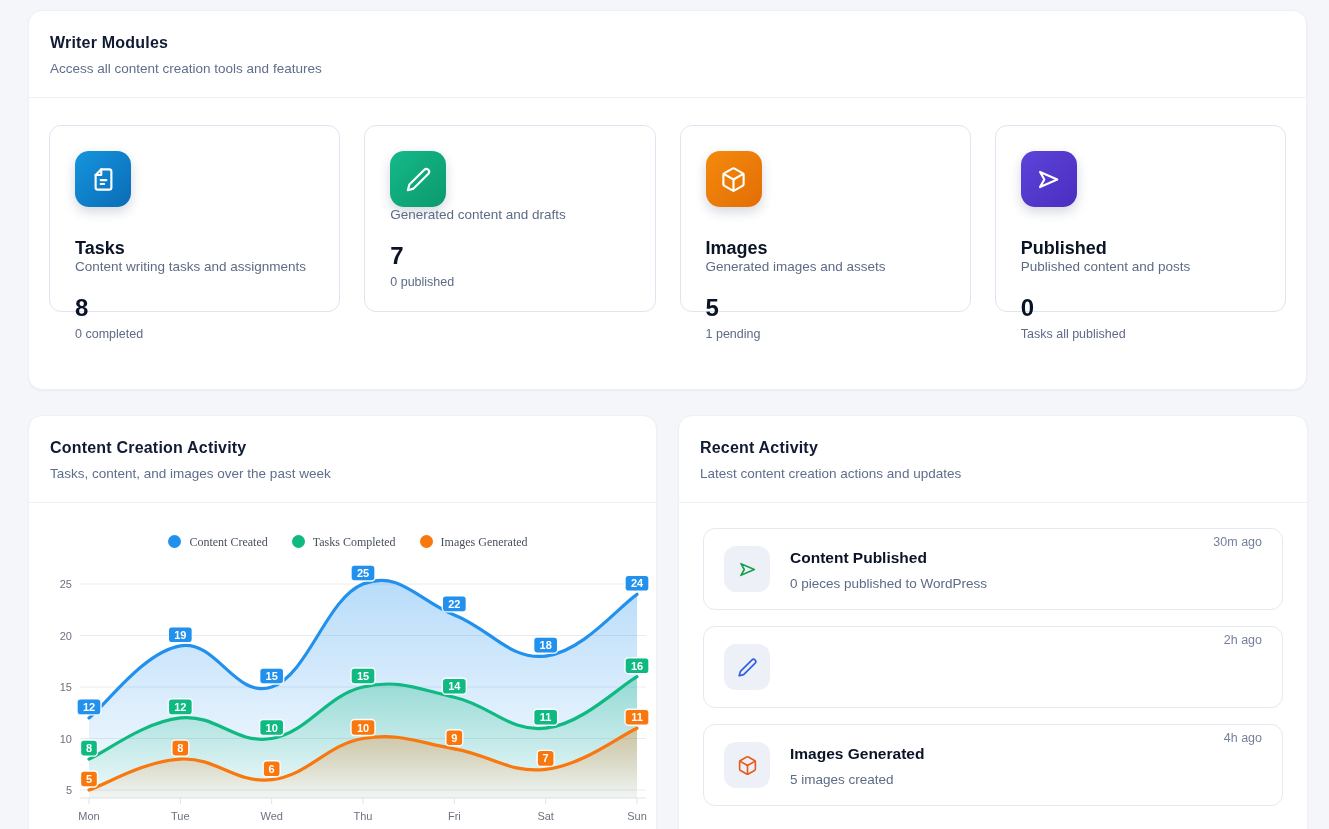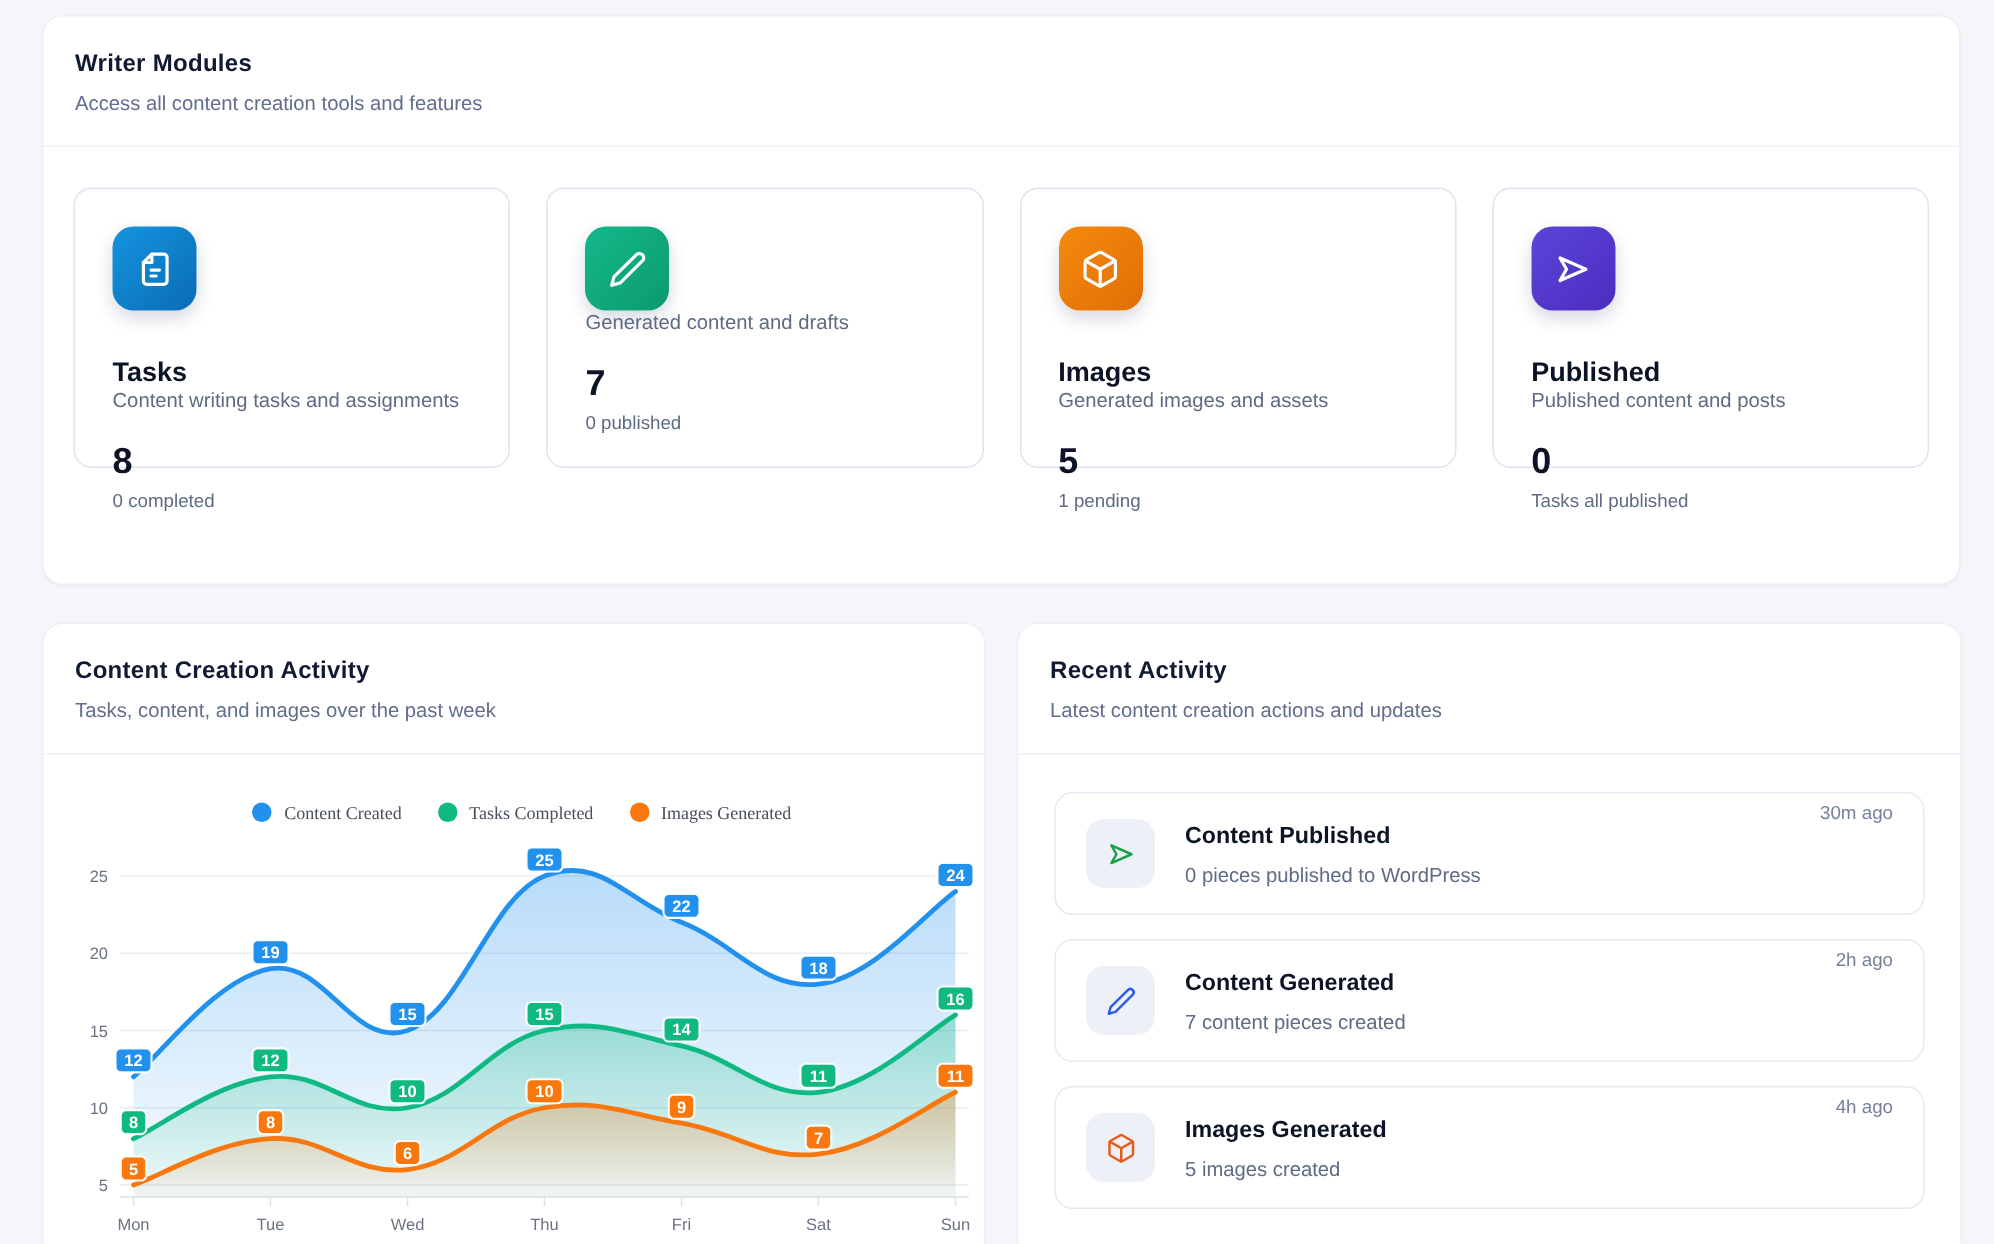--- a/index.html
+++ b/index.html
@@ -261,24 +261,20 @@
       </div>
       <div class="recent-time">30m ago</div>
     </div>
 
     <div class="recent-item">
       <div class="recent-tile" style="color: rgb(45, 93, 233);">
         <svg class="glyph" width="21" height="21" viewBox="0 0 24 24" fill="none" stroke="currentColor" stroke-width="1.9" stroke-linecap="round" stroke-linejoin="round">
           <path d="M17.2 3.3a2.55 2.55 0 0 1 3.6 3.6L7.6 20.1 2.5 21.5l1.4-5.1z"></path>
         </svg>
       </div>
-      <div>
-        <div class="recent-title">Content Generated</div>
-        <div class="recent-desc">7 content pieces created</div>
-      </div>
       <div class="recent-time">2h ago</div>
     </div>
 
     <div class="recent-item">
       <div class="recent-tile" style="color: rgb(230, 92, 30);">
         <svg class="glyph" width="21" height="21" viewBox="0 0 24 24" fill="none" stroke="currentColor" stroke-width="1.9" stroke-linecap="round" stroke-linejoin="round">
           <path d="M21 8a2 2 0 0 0-1-1.73l-7-4a2 2 0 0 0-2 0l-7 4A2 2 0 0 0 3 8v8a2 2 0 0 0 1 1.73l7 4a2 2 0 0 0 2 0l7-4A2 2 0 0 0 21 16Z"></path>
             <path d="M3.3 7 12 12l8.7-5"></path>
             <path d="M12 22V12"></path>
         </svg>

